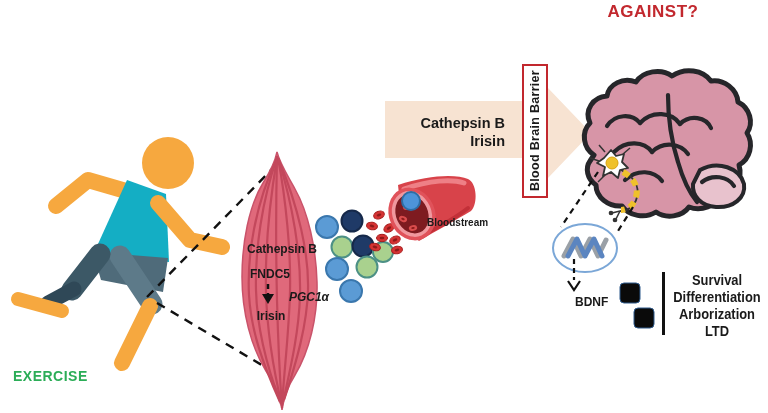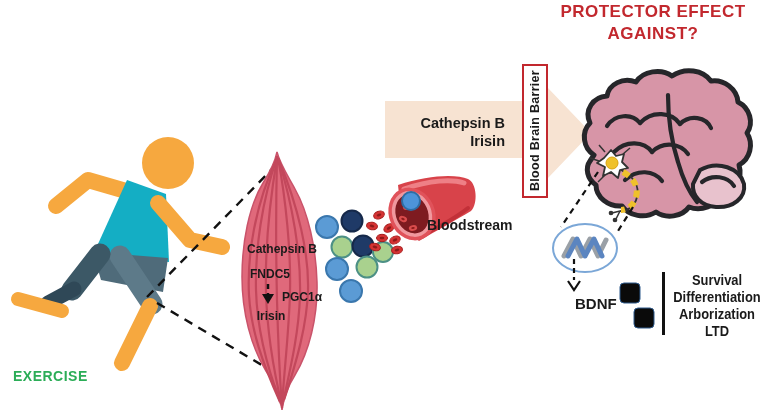--- a/index.html
+++ b/index.html
@@ -16,30 +16,30 @@
   .stage{position:relative;width:768px;height:413px;background:#fff;overflow:hidden;}
   .stage svg.art{position:absolute;left:0;top:0;}
   .abs{position:absolute;white-space:nowrap;color:var(--text_black);}
   .title{left:540px;top:1px;width:226px;text-align:center;font-weight:bold;
          font-size:17px;line-height:21.5px;letter-spacing:.5px;color:var(--accent_red);}
   .exercise{left:13px;top:368px;font-size:14px;font-weight:bold;letter-spacing:.5px;
             color:var(--exercise_green);}
   .mlabel{font-size:12px;font-weight:bold;text-align:center;}
   .m-cath{left:232px;top:242px;width:100px;}
   .m-fndc5{left:232px;top:267px;width:76px;}
-  .m-pgc1a{left:279px;top:290px;width:46px;}
+  .m-pgc1a{left:286px;top:290px;width:46px;font-style:italic;}
   .m-irisin{left:246px;top:309px;width:50px;}
   .transfer-labels{left:375px;top:115px;width:130px;text-align:right;font-weight:bold;
                    font-size:14.5px;line-height:17.5px;}
   .bbb-box{left:522px;top:64px;width:26px;height:134px;border:2.5px solid var(--accent_red);
            background:#fff;display:flex;align-items:center;justify-content:center;}
   .bbb-box span{writing-mode:vertical-rl;transform:rotate(180deg);font-size:12.5px;
                 font-weight:bold;letter-spacing:.3px;}
-  .bloodstream{left:427px;top:217px;font-size:14px;font-weight:bold;}
-  .bdnf{left:575px;top:295px;font-size:15px;font-weight:bold;}
+  .bloodstream{left:427px;top:217px;font-size:10px;font-weight:bold;}
+  .bdnf{left:575px;top:295px;font-size:12px;font-weight:bold;}
   .outcomes{left:665px;top:271px;width:104px;text-align:center;font-weight:bold;
             font-size:15px;line-height:17px;transform:scaleX(.86);transform-origin:center top;}
   .divider{left:662px;top:272px;width:3px;height:63px;background:#111;}
 </style>
 </head>
 <body>
 
 <div class="stage">
 
   <svg class="art" width="768" height="413" viewBox="0 0 768 413">
@@ -205,21 +205,20 @@
       <polyline points="568,281 574,290 580,281" stroke-width="2.2"></polyline>
     </g>
 
     <g>
       <rect x="620" y="283" width="20" height="20" rx="4" fill="#0A0A0A" stroke="#2E5A8C"></rect>
       <rect x="634" y="308" width="20" height="20" rx="4" fill="#0A0A0A" stroke="#2E5A8C"></rect>
     </g>
   </svg>
 
   <div class="abs title">
-    <div>PROTECTOR EFFECT</div>
     <div>AGAINST?</div>
   </div>
 
   <div class="abs exercise">EXERCISE</div>
 
   <div class="abs mlabel m-cath">Cathepsin B</div>
   <div class="abs mlabel m-fndc5">FNDC5</div>
   <div class="abs mlabel m-pgc1a">PGC1α</div>
   <div class="abs mlabel m-irisin">Irisin</div>
 

